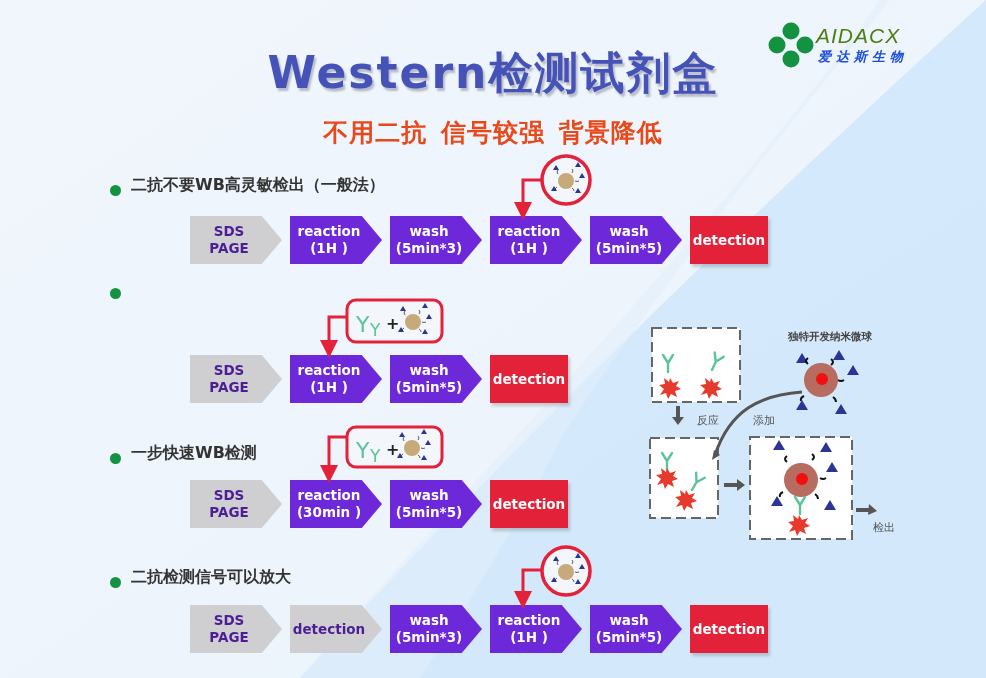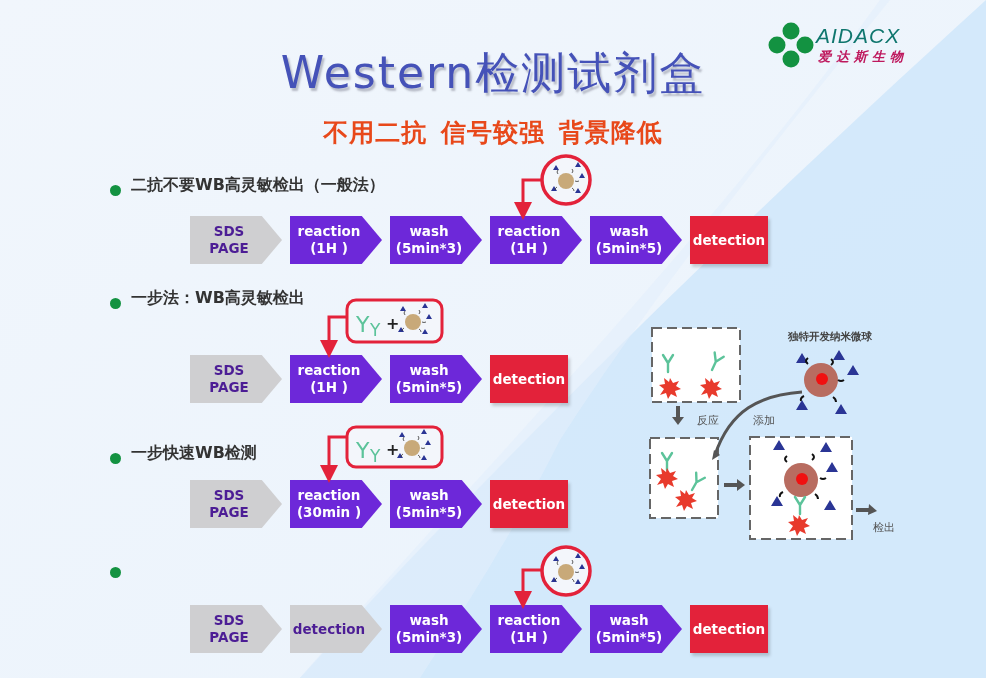--- a/index.html
+++ b/index.html
@@ -1,25 +1,25 @@
 <!DOCTYPE html>
 <html><head>
 <meta charset="utf-8">
 <style>
   html, body { margin:0; padding:0; }
   body { width:986px; height:678px; overflow:hidden; position:relative;
     font-family:"DejaVu Sans", sans-serif; background:#eef5fd; }
   .bg { position:absolute; left:0; top:0; width:986px; height:678px; }
   .logo { position:absolute; left:768px; top:22px; width:170px; height:50px; }
   .logo-name { position:absolute; left:48px; top:2px; font-family:"Liberation Sans", sans-serif;
-    font-style:italic; font-size:21px; color:#0f766e; letter-spacing:1px; }
+    font-style:italic; font-size:21px; color:#4d7c0f; letter-spacing:1px; }
   .logo-cn { position:absolute; left:50px; top:26px; font-size:13px; font-weight:bold;
-    font-style:italic; color:#be185d; letter-spacing:5px; }
+    font-style:italic; color:#1d4ed8; letter-spacing:5px; }
   .title { position:absolute; left:0; width:986px; top:44px; text-align:center;
-    font-family:"DejaVu Sans", sans-serif; font-weight:normal; font-size:44px; color:#4552b8;
+    font-family:"DejaVu Sans", sans-serif; font-weight:bold; font-size:44px; color:#4552b8;
     letter-spacing:2px; text-shadow:2px 3px 2px rgba(80,80,100,0.35); }
   .subtitle { position:absolute; left:0; width:986px; top:116px; text-align:center;
     font-weight:bold; font-size:25px; color:#e8481a; letter-spacing:1px; word-spacing:4px; }
   .section-label { position:absolute; left:110px; font-weight:bold; font-size:16px; color:#333;
     display:flex; align-items:flex-end; }
   .dot { width:11px; height:11px; border-radius:50%; background:#139241; margin-right:10px; display:inline-block; }
   .step { position:absolute; height:48px; display:flex; align-items:center; justify-content:center;
     text-align:center; font-weight:bold; font-size:13.5px; line-height:17px; color:#fff;
     box-shadow:2px 3px 3px rgba(0,0,0,0.18); }
   .step.arrow { width:92px; clip-path:polygon(0 0, 78% 0, 100% 50%, 78% 100%, 0 100%); box-shadow:none;
@@ -94,21 +94,20 @@
         <span>(5min*5)</span>
       </div>
     </div>
   <div class="step red" style="left:690px;top:216px">
       <span>detection</span>
     </div>
 </div>
 
 <div class="section-label" style="top:288px">
   <span class="dot"></span>
-  <span>一步法：WB高灵敏检出</span>
 </div>
 <div>
   <div class="step arrow gray" style="left:190px;top:355px">
       <div>
         <span>SDS</span>
         <span>PAGE</span>
       </div>
     </div>
   <div class="step arrow blue" style="left:290px;top:355px">
       <div>
@@ -150,20 +149,21 @@
         <span>(5min*5)</span>
       </div>
     </div>
   <div class="step red" style="left:490px;top:480px">
       <span>detection</span>
     </div>
 </div>
 
 <div class="section-label" style="top:567px">
   <span class="dot"></span>
+  <span>二抗检测信号可以放大</span>
 </div>
 <div>
   <div class="step arrow gray" style="left:190px;top:605px">
       <div>
         <span>SDS</span>
         <span>PAGE</span>
       </div>
     </div>
   <div class="step arrow gray" style="left:290px;top:605px">
       <div>

